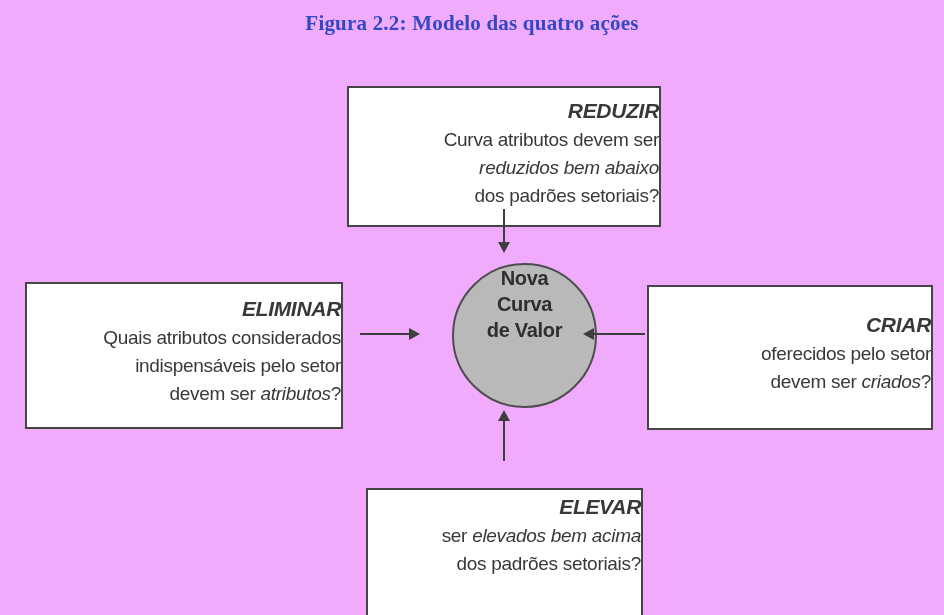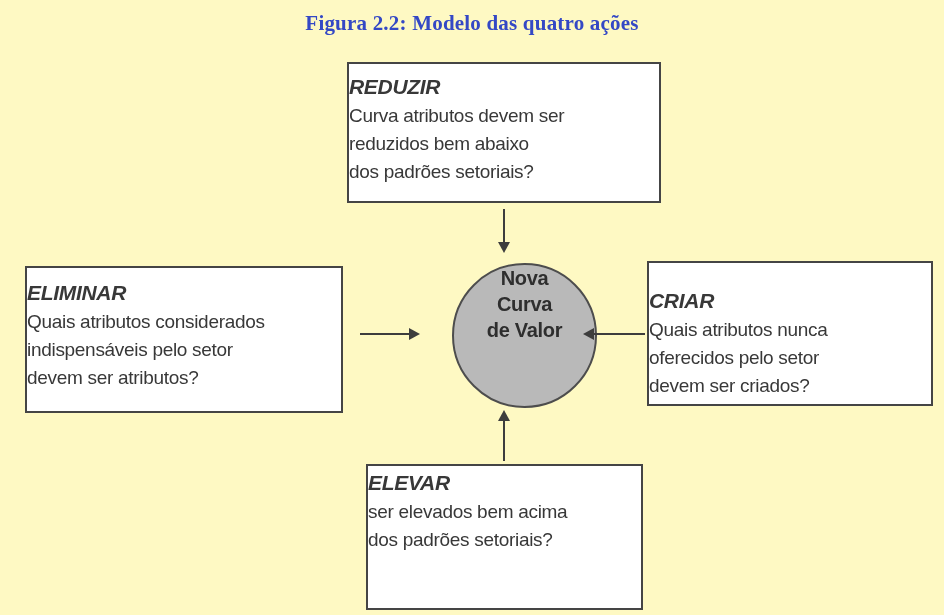--- a/index.html
+++ b/index.html
@@ -4,56 +4,57 @@
 <style>
   html, body {
     margin: 0;
     padding: 0;
     background: #ffffff;
   }
   .canvas {
     position: relative;
     width: 944px;
     height: 615px;
-    background: #fef9c3;
+    background: #f0abfc;
     overflow: hidden;
     font-family: "Liberation Sans", sans-serif;
   }
   .figure-title {
     position: absolute;
     top: 11px;
     left: 0;
     width: 944px;
     text-align: center;
     font-family: "Liberation Serif", serif;
     font-weight: bold;
     font-size: 21px;
     color: #3448c5;
     letter-spacing: 0.2px;
   }
   .box {
     position: absolute;
     box-sizing: border-box;
     background: #ffffff;
     border: 2px solid #454545;
-    text-align: left;
+    text-align: right;
     color: #383838;
     font-size: 19px;
     line-height: 28px;
     letter-spacing: -0.3px;
+    margin-top: 24px;
   }
   .box-heading {
     font-weight: bold;
     font-style: italic;
     font-size: 21px;
     line-height: 30px;
   }
-  .italic { }
+  .italic { font-style: italic; }
   .box-reduzir  { left: 347px; top:  62px; width: 314px; height: 141px; padding-top: 8px; }
-  .box-eliminar { left:  25px; top: 266px; width: 318px; height: 147px; padding-top: 10px; }
+  .box-eliminar { left:  25px; top: 258px; width: 318px; height: 147px; padding-top: 10px; }
   .box-criar    { left: 647px; top: 261px; width: 286px; height: 145px; padding-top: 23px; }
   .box-elevar   { left: 366px; top: 464px; width: 277px; height: 146px; padding-top: 2px; }
   .circle {
     position: absolute;
     left: 452px;
     top: 263px;
     width: 145px;
     height: 145px;
     box-sizing: border-box;
     background: #b9b9b9;
@@ -104,21 +105,20 @@
 
   <div class="box box-eliminar">
     <div class="box-heading">ELIMINAR</div>
     <div class="box-line">Quais atributos considerados</div>
     <div class="box-line">indispensáveis pelo setor</div>
     <div class="box-line"><span>devem ser </span><span class="italic">atributos</span><span>?</span></div>
   </div>
 
   <div class="box box-criar">
     <div class="box-heading">CRIAR</div>
-    <div class="box-line">Quais atributos nunca</div>
     <div class="box-line">oferecidos pelo setor</div>
     <div class="box-line"><span>devem ser </span><span class="italic">criados</span><span>?</span></div>
   </div>
 
   <div class="box box-elevar">
     <div class="box-heading">ELEVAR</div>
     <div class="box-line"><span>ser </span><span class="italic">elevados bem acima</span></div>
     <div class="box-line">dos padrões setoriais?</div>
   </div>
 

